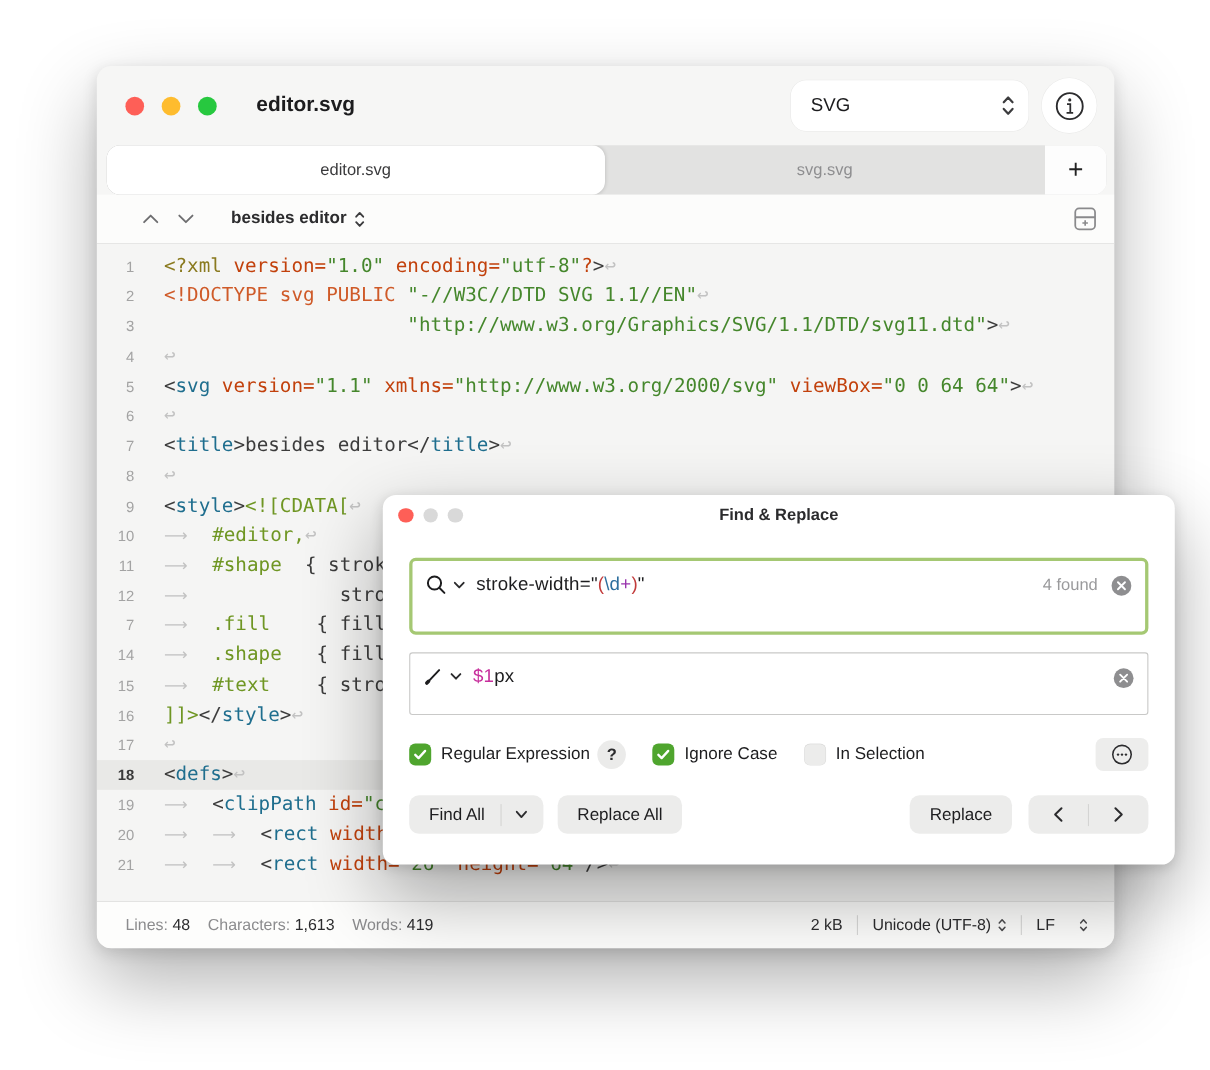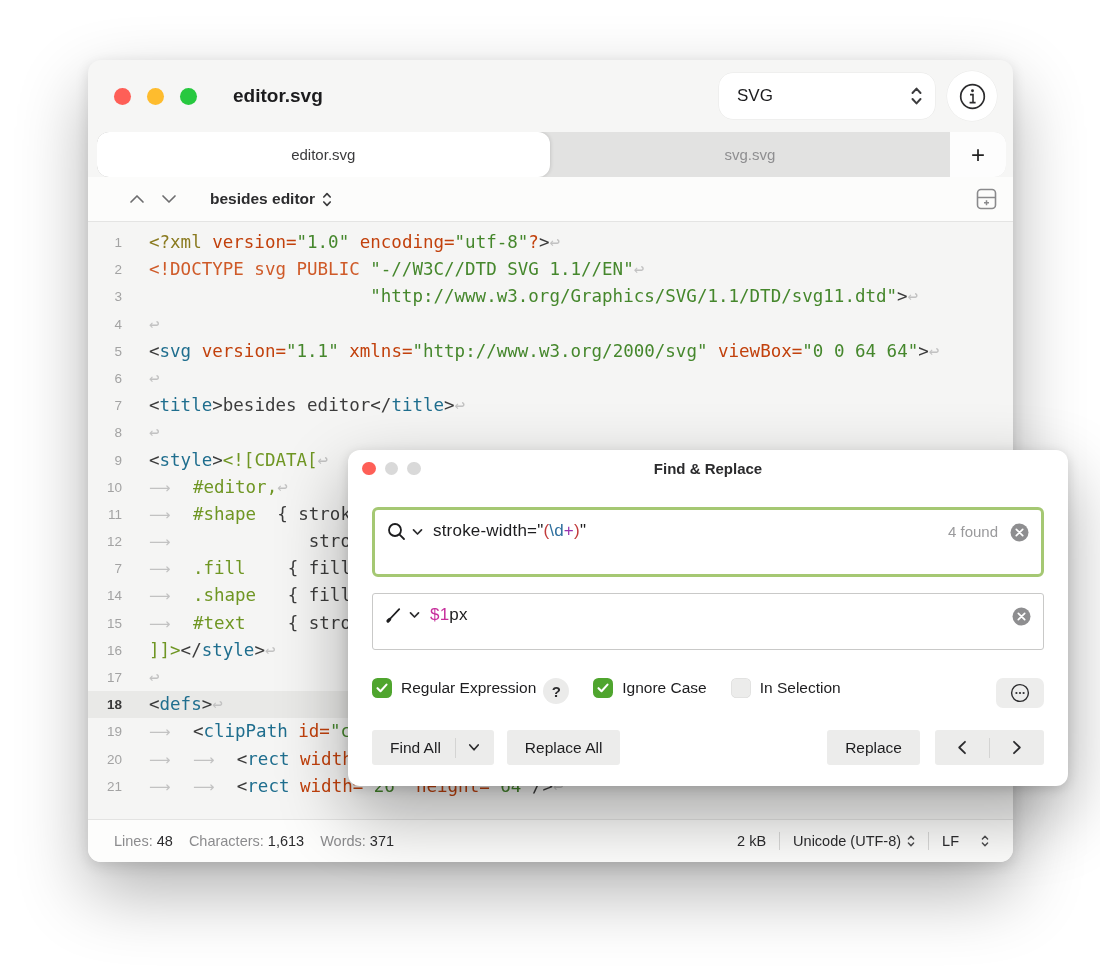--- a/index.html
+++ b/index.html
@@ -74,34 +74,34 @@
   .p-title{position:absolute;left:0;right:0;text-align:center;font-size:15px;font-weight:600;color:#2b2b2d;}
   .field{margin:0 24px;background:#fff;display:flex;align-items:flex-start;padding:11px 12px 0 12px;box-sizing:border-box;}
   .field.search{margin-top:20px;height:70px;border:3px solid #a5c873;border-radius:6px;}
   .field.replace{margin-top:16px;height:57px;border:1px solid #c9c9c8;border-radius:3px;}
   .f-icons{display:flex;align-items:center;gap:6px;margin-right:10px;flex:none;padding-top:1px;}
   .f-text{flex:1;font-size:17px;font-weight:500;color:#1d1d1f;letter-spacing:.2px;white-space:pre;}
   .tk-paren{color:#c23b3b}.tk-cls{color:#2e6f9e}.tk-quant{color:#9932ad}.tk-dollar{color:#c72f9c}
   .found{font-size:15px;color:#9a9a9c;margin-right:12px;flex:none;padding-top:2px;}
   .clear-btn{flex:none;padding-top:2px;}
 
-  .optrow{margin:28px 24px 0 24px;display:flex;align-items:flex-start;}
+  .optrow{margin:21px 24px 0 24px;display:flex;align-items:center;}
   .chk{display:flex;align-items:center;gap:9px;margin-right:24px;}
   .box{width:20px;height:20px;border-radius:5.5px;flex:none;display:flex;align-items:center;justify-content:center;}
   .box.on{background:#4fa52e;}
   .box.off{background:#ececeb;box-shadow:inset 0 0 0 .5px rgba(0,0,0,.08);}
   .chk .lbl{font-size:15.5px;color:#1d1d1f;}
   .help-btn{width:26px;height:26px;border-radius:50%;background:#ebebea;display:flex;align-items:center;
     justify-content:center;font-size:15px;font-weight:600;color:#2c2c2e;margin:0 24px 0 -12px;}
   .opt-spacer{flex:1;}
   .more-btn{width:48px;height:30px;border-radius:7px;background:#ededec;display:flex;
     align-items:center;justify-content:center;}
 
   .btnrow{margin:22px 24px 0 24px;display:flex;align-items:center;}
-  .btn{height:35px;background:#ececeb;border-radius:3px;display:flex;align-items:center;
+  .btn{height:35px;background:#ececeb;border-radius:9px;display:flex;align-items:center;
     font-size:15.5px;color:#1d1d1f;padding:0 18px;}
   .btn-div{width:1px;height:20px;background:#d4d4d3;}
   .split{padding:0;}
   .split .main{padding:0 14px 0 18px;}
   .split .chev{padding:0 14px 0 12px;display:flex;align-items:center;}
   .seg{padding:0;}
   .seg .cell{width:54px;height:100%;display:flex;align-items:center;justify-content:center;}
   svg{display:block;}
 </style>
 </head>
@@ -194,21 +194,21 @@
         <div class="cl"><span class="ln">17</span><span class="lb"><span class="tk-ws">↩</span></span></div>
         <div class="cl cur"><span class="ln">18</span><span class="lb"><span class="tk-plain">&lt;</span><span class="tk-tag">defs</span><span class="tk-plain">&gt;</span><span class="tk-ws">↩</span></span></div>
         <div class="cl"><span class="ln">19</span><span class="lb"><span class="tk-tab">⟶</span><span class="tk-plain">&lt;</span><span class="tk-tag">clipPath</span><span class="tk-plain"> </span><span class="tk-attr">id=</span><span class="tk-str">"clip"</span><span class="tk-plain">&gt;</span><span class="tk-ws">↩</span></span></div>
         <div class="cl"><span class="ln">20</span><span class="lb"><span class="tk-tab">⟶</span><span class="tk-tab">⟶</span><span class="tk-plain">&lt;</span><span class="tk-tag">rect</span><span class="tk-plain"> </span><span class="tk-attr">width=</span><span class="tk-str">"38"</span><span class="tk-plain"> </span><span class="tk-attr">height=</span><span class="tk-str">"64"</span><span class="tk-plain">/&gt;</span><span class="tk-ws">↩</span></span></div>
         <div class="cl"><span class="ln">21</span><span class="lb"><span class="tk-tab">⟶</span><span class="tk-tab">⟶</span><span class="tk-plain">&lt;</span><span class="tk-tag">rect</span><span class="tk-plain"> </span><span class="tk-attr">width=</span><span class="tk-str">"26"</span><span class="tk-plain"> </span><span class="tk-attr">height=</span><span class="tk-str">"64"</span><span class="tk-plain">/&gt;</span><span class="tk-ws">↩</span></span></div>
       </div>
 
     <div class="statusbar">
       <span class="sb-pair"><span class="sb-lab">Lines:</span> <span class="sb-val">48</span></span>
       <span class="sb-pair"><span class="sb-lab">Characters:</span> <span class="sb-val">1,613</span></span>
-      <span class="sb-pair"><span class="sb-lab">Words:</span> <span class="sb-val">371</span></span>
+      <span class="sb-pair"><span class="sb-lab">Words:</span> <span class="sb-val">419</span></span>
       <span class="sb-spacer"></span>
       <span class="sb-val">2 kB</span>
       <span class="sb-div"></span>
       <span class="sb-pop">
         <span>Unicode (UTF-8)</span>
         <svg width="8" height="14" viewBox="0 0 8 14">
           <path d="M1.4 5 L4 2.2 L6.6 5" fill="none" stroke="#4c4c4e" stroke-width="1.4" stroke-linecap="round" stroke-linejoin="round"></path>
           <path d="M1.4 9 L4 11.8 L6.6 9" fill="none" stroke="#4c4c4e" stroke-width="1.4" stroke-linecap="round" stroke-linejoin="round"></path>
         </svg>
       </span>

